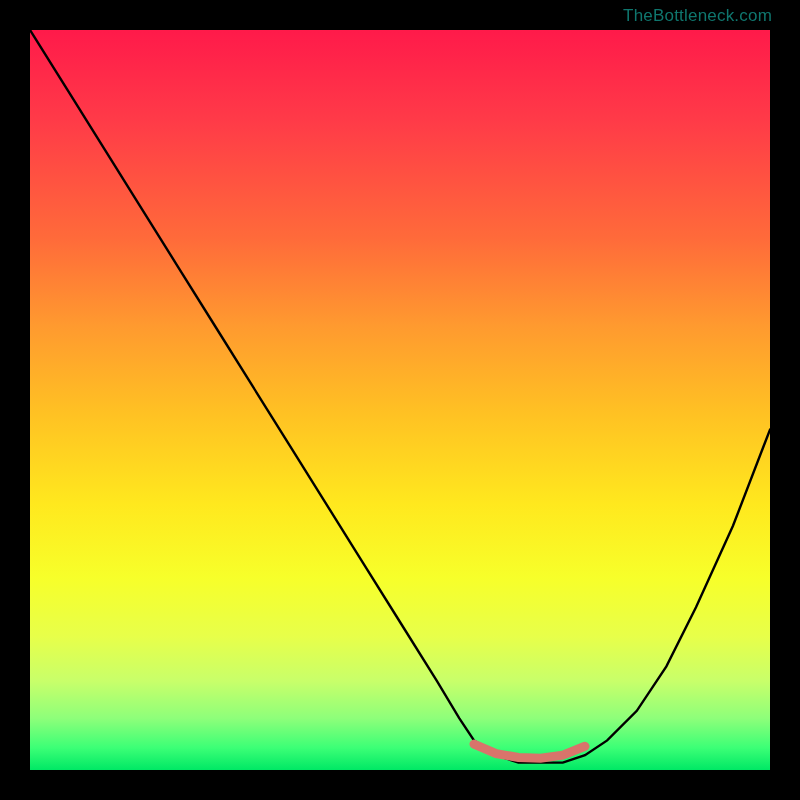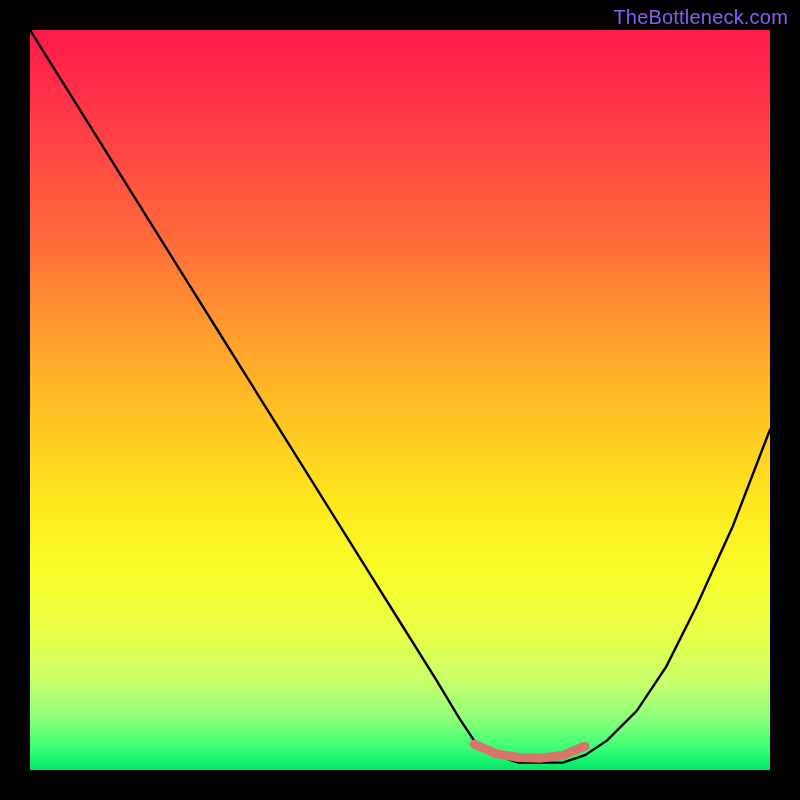--- a/index.html
+++ b/index.html
@@ -13,23 +13,23 @@
   }
   .frame {
     position: relative;
     width: 800px;
     height: 800px;
     background: #000;
   }
   .watermark {
     position: absolute;
     top: 6px;
-    right: 12px;
-    color: #8b5cf6;
-    font-size: 20px;
+    right: 28px;
+    color: #0f766e;
+    font-size: 17px;
     font-weight: 500;
     letter-spacing: 0.2px;
     z-index: 10;
   }
   .plot-area {
     position: absolute;
     left: 30px;
     top: 30px;
     width: 740px;
     height: 740px;

